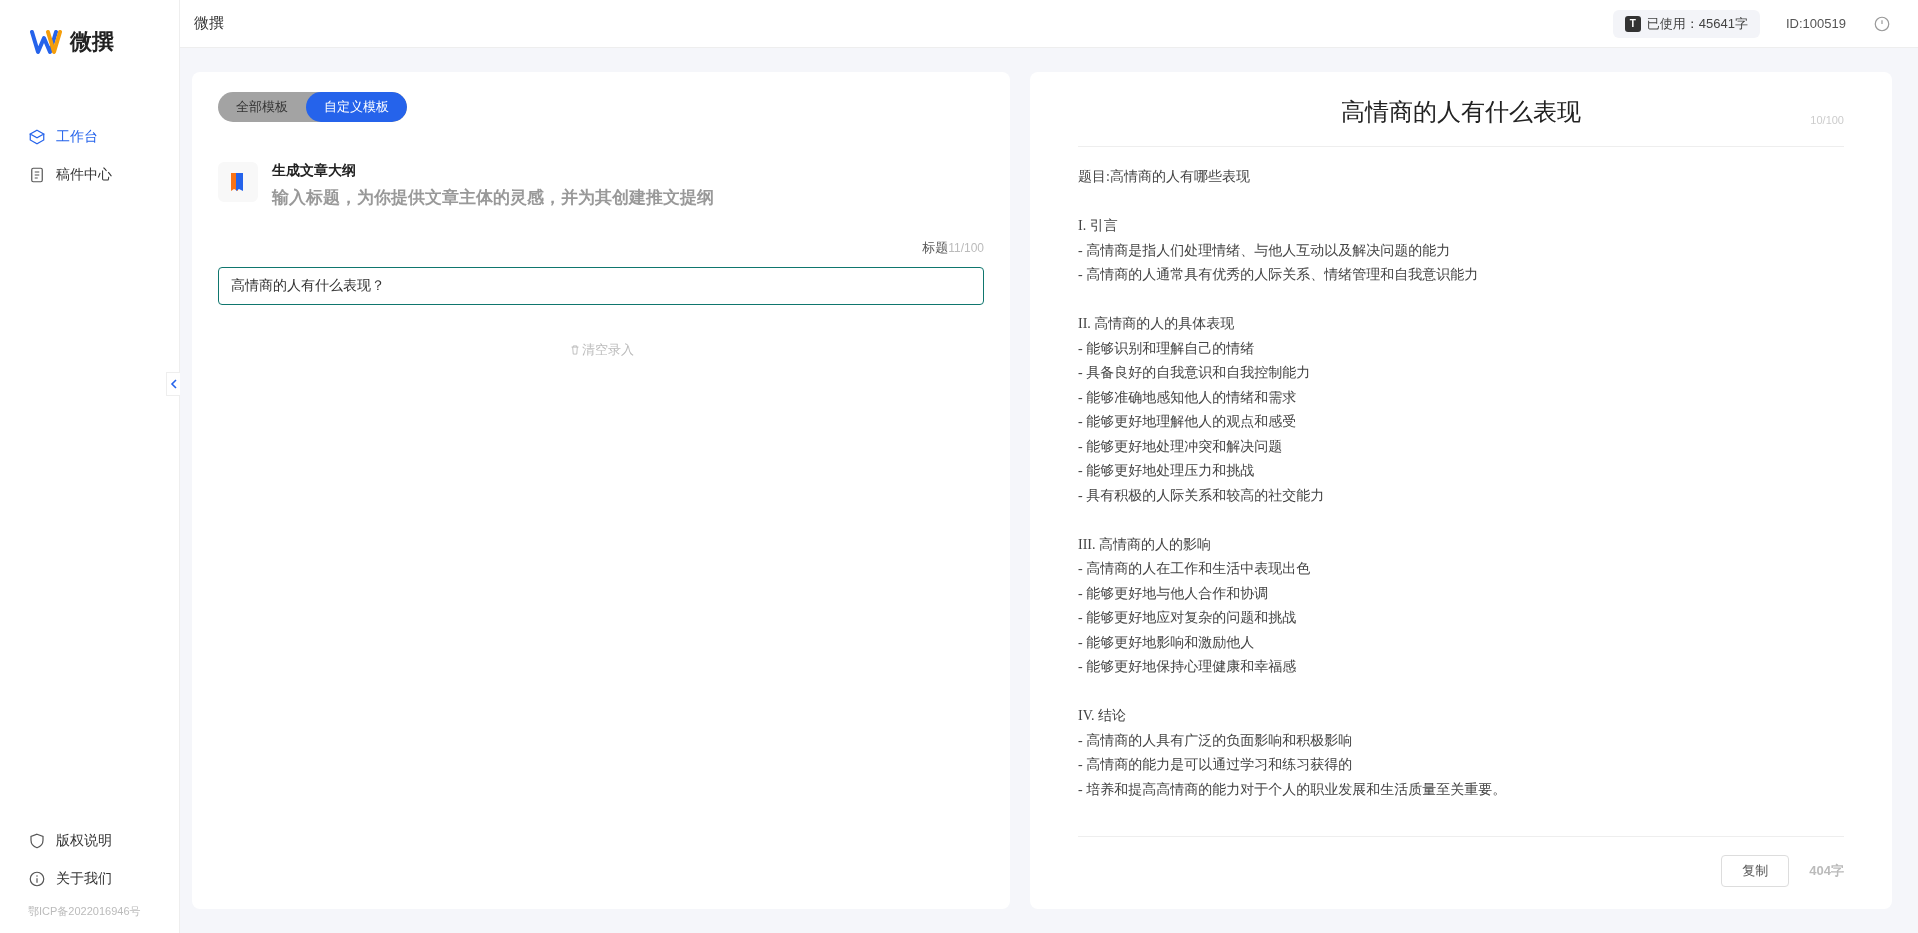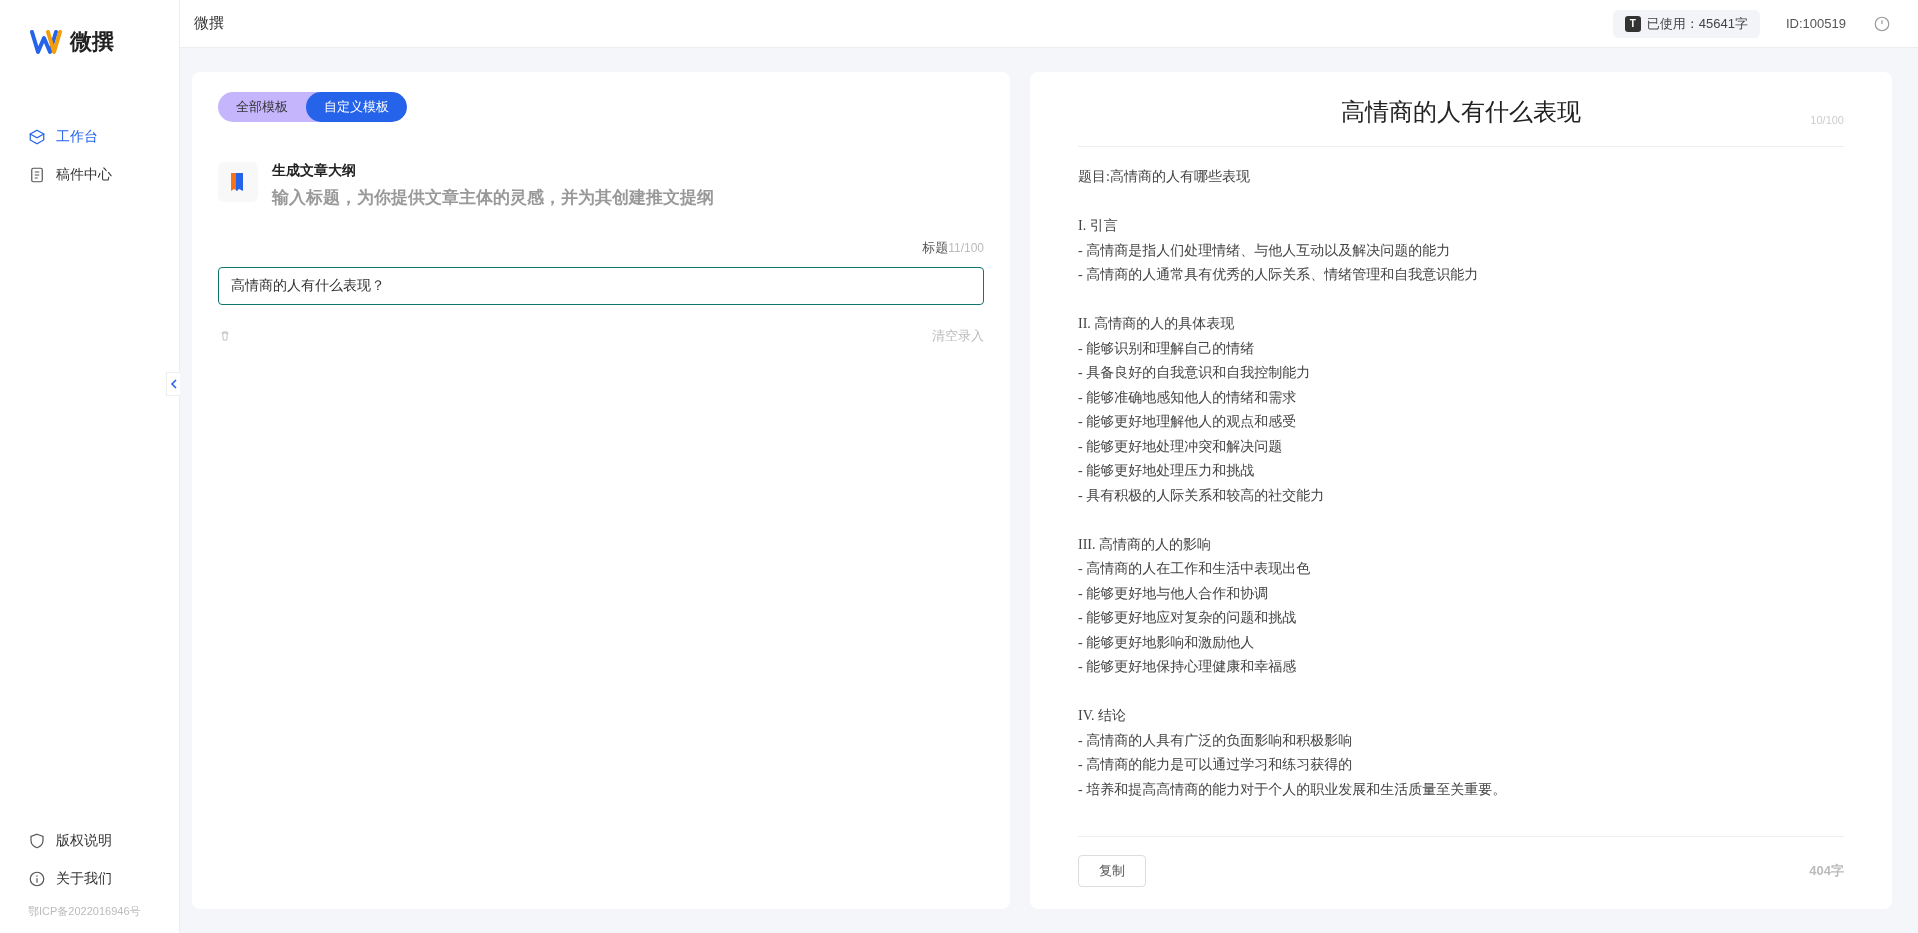--- a/index.html
+++ b/index.html
@@ -36,49 +36,49 @@
 .usage-pill .t-icon { width: 16px; height: 16px; background: #333; color: #fff; border-radius: 3px; font-size: 10px; font-weight: bold; display: flex; align-items: center; justify-content: center; }
 .id-label { font-size: 13px; color: #555; }
 .power-icon { width: 20px; height: 20px; display: flex; align-items: center; justify-content: center; cursor: pointer; }
 
 
 .content { flex: 1; display: flex; gap: 20px; padding: 24px 26px 24px 12px; }
 .panel { flex: 1; background: #fff; border-radius: 8px; display: flex; flex-direction: column; }
 
 
 .panel-left { padding: 20px 26px 22px 26px; position: relative; }
-.tabs { display: flex; background: #c4b5fd; border-radius: 16px; width: fit-content; overflow: hidden; }
+.tabs { display: flex; background: #a3a3a3; border-radius: 16px; width: fit-content; overflow: hidden; }
 .tab { padding: 6px 18px; font-size: 13px; color: #333; cursor: pointer; border-radius: 16px; }
 .tab.active { background: #2563eb; color: #fff; }
 
 .template-card { display: flex; gap: 14px; margin-top: 40px; }
 .template-icon { width: 40px; height: 40px; background: #f8f8f8; border-radius: 6px; display: flex; align-items: center; justify-content: center; font-size: 20px; }
 .template-title { font-size: 14px; font-weight: 600; color: #222; }
 .template-desc { font-size: 17px; color: #999; margin-top: 6px; font-weight: bold; }
 
 .field-block { margin-top: 30px; }
 .field-header { display: flex; justify-content: flex-end; align-items: center; }
 .field-label { font-size: 13px; color: #555; }
 .field-counter { font-size: 12px; color: #bbb; }
 .field-input { width: 100%; margin-top: 10px; padding: 10px 12px; border: 1px solid #0f766e; border-radius: 4px; font-size: 14px; color: #333; outline: none; }
 
-.clear-row { margin-top: 22px; display: flex; justify-content: space-between; align-items: center; gap: 0; color: #bbb; font-size: 13px; cursor: pointer; }
+.clear-row { margin-top: 36px; display: flex; justify-content: center; align-items: center; gap: 0; color: #bbb; font-size: 13px; cursor: pointer; }
 
 .generate-btn { position: absolute; bottom: 22px; left: 50%; transform: translateX(-50%); width: 200px; padding: 11px 0; background: #3b6bff; color: #fff; border: none; border-radius: 6px; font-size: 14px; cursor: pointer; text-align: center; }
 
 
 .panel-right { padding: 24px 48px 22px 48px; position: relative; display: flex; flex-direction: column; }
 .output-title-row { position: relative; text-align: center; padding-bottom: 18px; }
 .output-title { font-size: 24px; color: #222; font-family: "SimSun", serif; display: inline-block; }
 .title-counter { position: absolute; right: 0; bottom: 20px; font-size: 11px; color: #ccc; }
 .divider { height: 1px; background: #eee; margin-bottom: 18px; }
 
 .output-body { flex: 1; font-size: 14px; color: #444; line-height: 1.75; white-space: pre-line; font-family: "SimSun", "Microsoft YaHei", serif; }
 
-.output-footer { display: flex; justify-content: space-between; align-items: center; gap: 20px; padding-top: 18px; border-top: 1px solid #eee; }
+.output-footer { display: flex; justify-content: flex-end; align-items: center; gap: 20px; padding-top: 18px; border-top: 1px solid #eee; }
 .copy-btn { padding: 6px 20px; border: 1px solid #ddd; background: #fff; border-radius: 4px; font-size: 13px; color: #555; cursor: pointer; }
 .char-count { font-size: 13px; color: #bbb; font-weight: bold; }
 </style>
 </head>
 <body>
 
 <div class="layout">
 
   <aside class="sidebar">
     <div class="logo">

